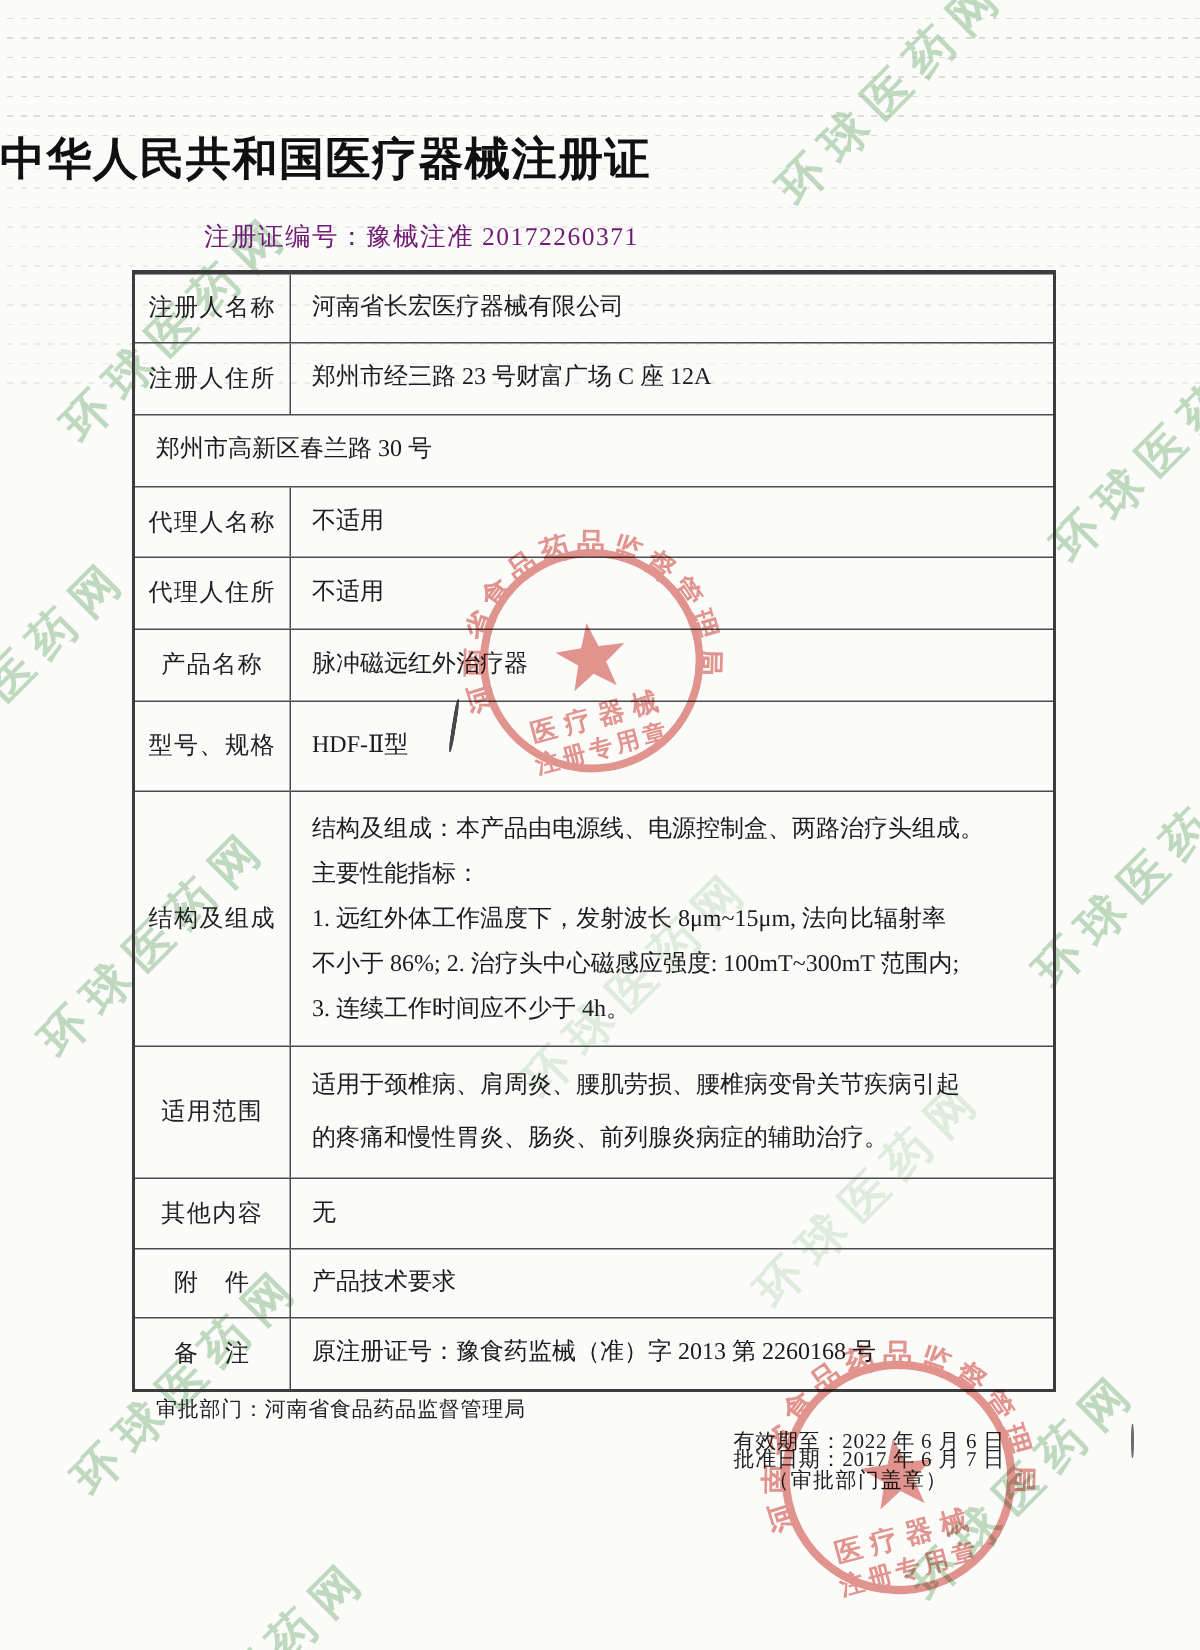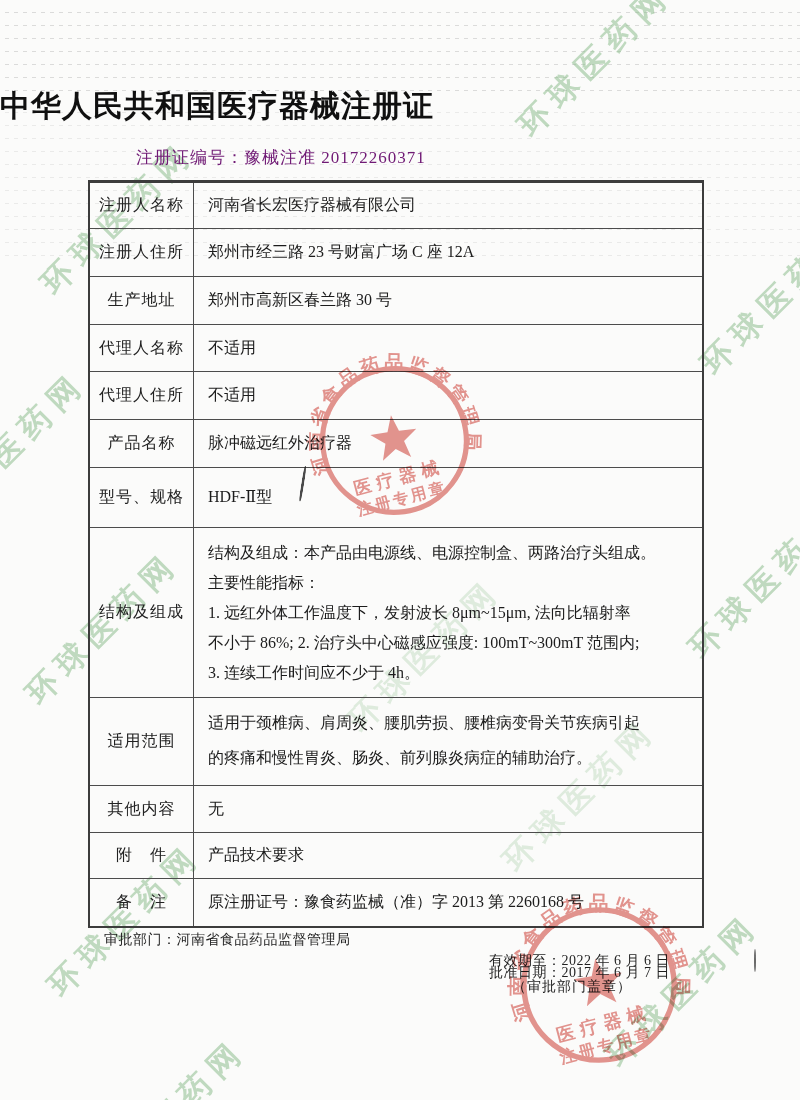--- a/index.html
+++ b/index.html
@@ -107,21 +107,20 @@
   <div class="cert-table">
     <div class="row rh1">
       <div class="cell label">注册人名称</div>
       <div class="cell value">河南省长宏医疗器械有限公司</div>
     </div>
     <div class="row rh2">
       <div class="cell label">注册人住所</div>
       <div class="cell value">郑州市经三路 23 号财富广场 C 座 12A</div>
     </div>
     <div class="row rh3">
-      <div class="cell label">生产地址</div>
       <div class="cell value">郑州市高新区春兰路 30 号</div>
     </div>
     <div class="row rh4">
       <div class="cell label">代理人名称</div>
       <div class="cell value">不适用</div>
     </div>
     <div class="row rh5">
       <div class="cell label">代理人住所</div>
       <div class="cell value">不适用</div>
     </div>

